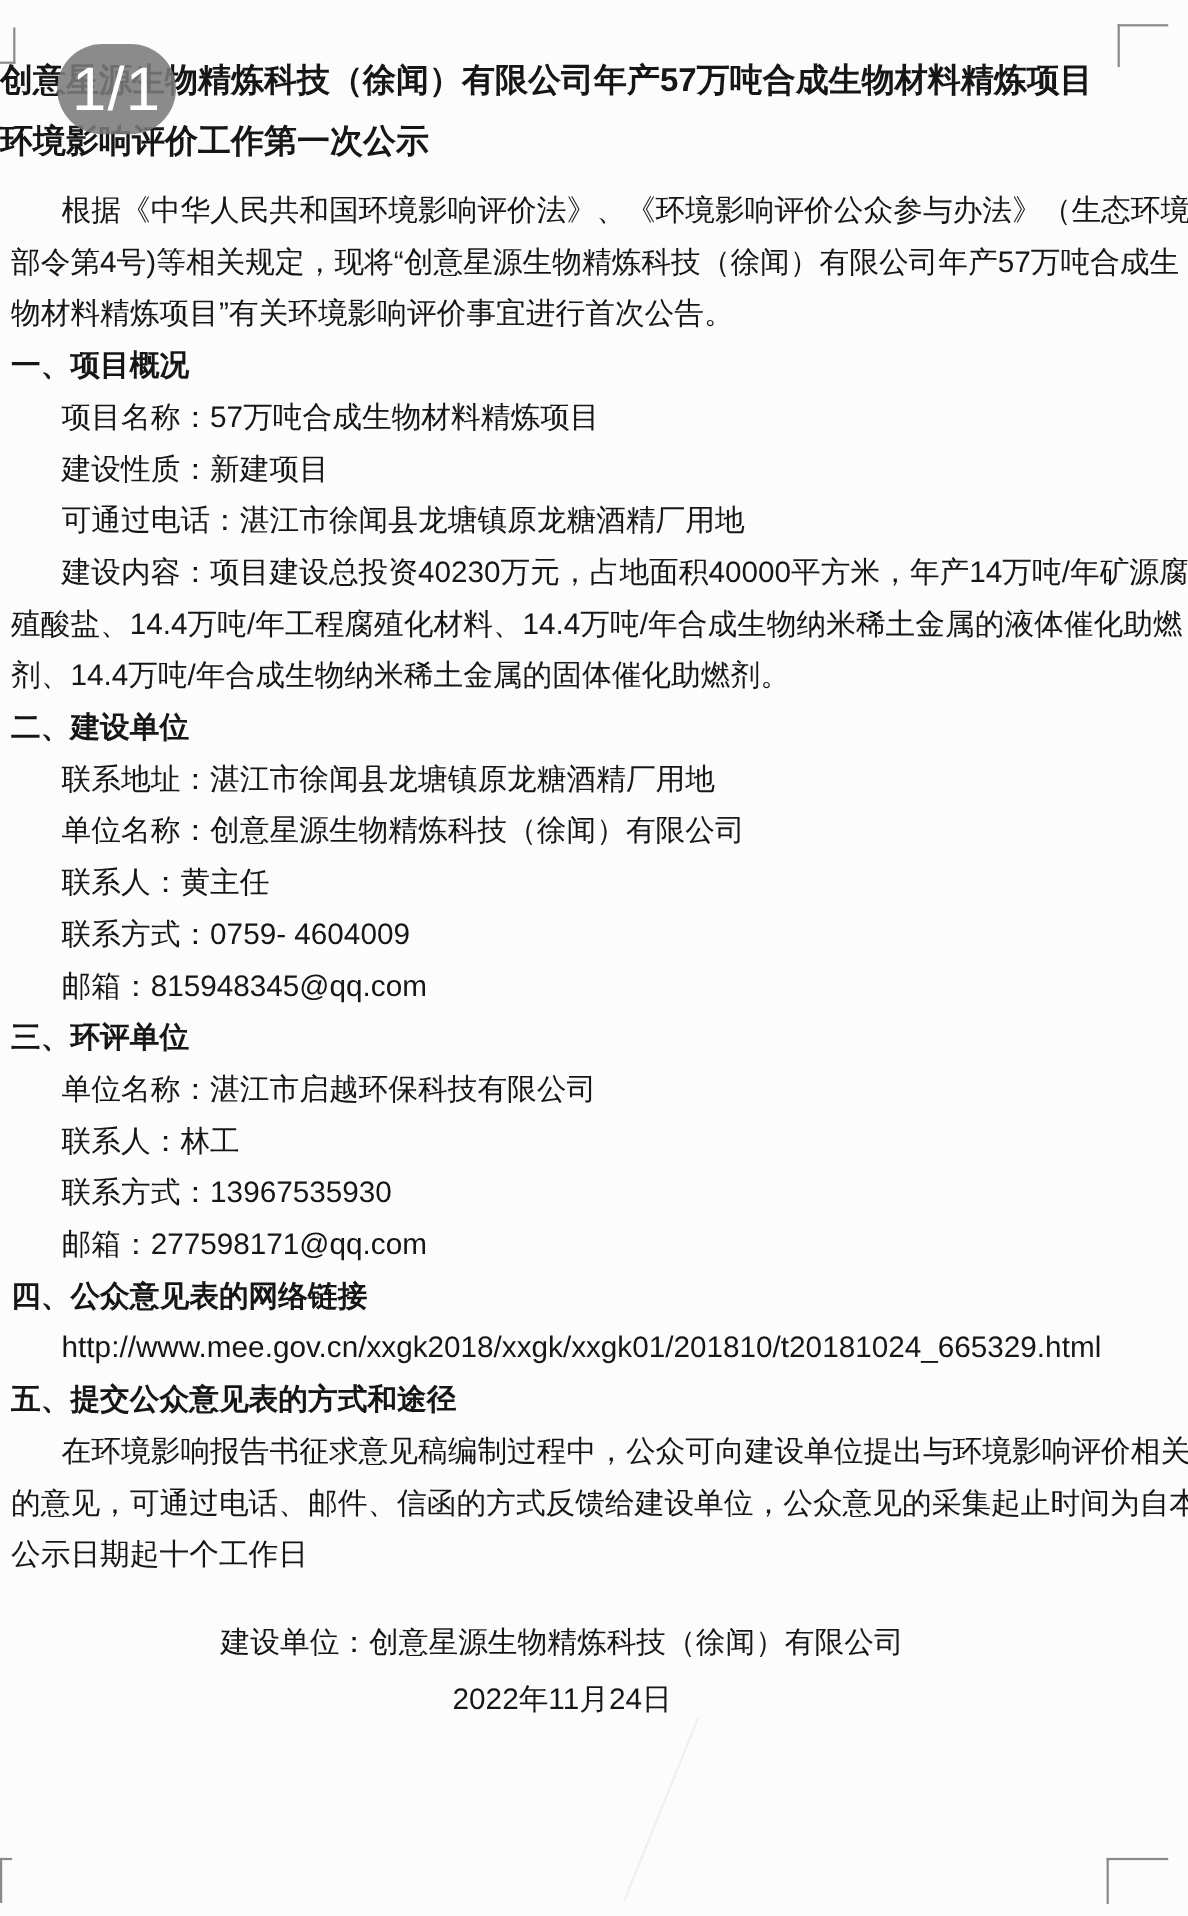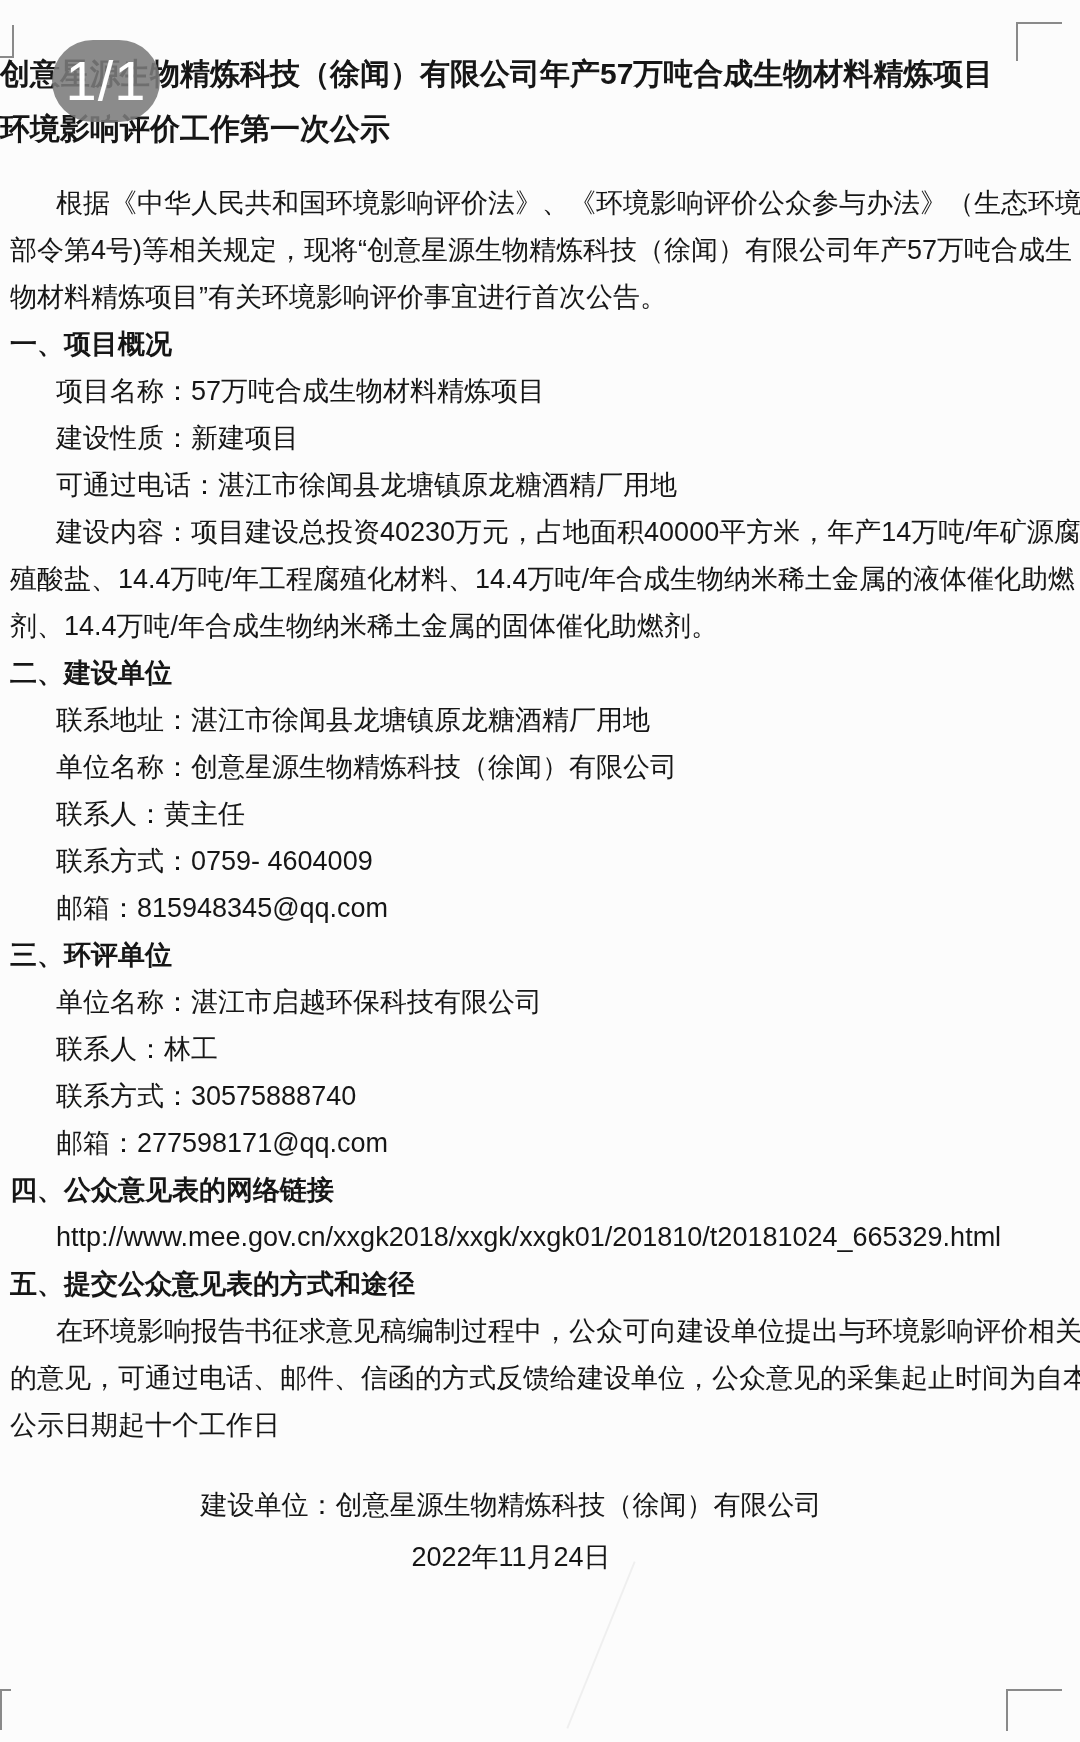--- a/index.html
+++ b/index.html
@@ -23,21 +23,21 @@
   .badge {
     position:absolute; left:52px; top:40px;
     width:108px; height:82px; border-radius:41px;
     background:rgba(123,123,123,0.88);
     color:#ffffff; font-size:56px; line-height:82px; letter-spacing:1px;
     text-align:center; z-index:5; font-weight:400;
   }
 
   .title { padding-top:46px; font-weight:700; font-size:30px; line-height:55px; white-space:nowrap; }
 
-  .content { margin-top:24px; padding:0 10px; font-size:27px; line-height:47px; }
+  .content { margin-top:12px; padding:0 10px; font-size:27px; line-height:47px; }
   .ln   { white-space:nowrap; }
   .ind  { padding-left:46px; }
   .head { font-weight:700; }
 
   .footer { margin-top:30px; padding-right:58px; text-align:center; font-size:27px; line-height:52px; white-space:nowrap; }
 </style>
 </head>
 <body>
 
 <div class="page">
@@ -71,21 +71,21 @@
     <div class="ln head">二、建设单位</div>
     <div class="ln ind">联系地址：湛江市徐闻县龙塘镇原龙糖酒精厂用地</div>
     <div class="ln ind">单位名称：创意星源生物精炼科技（徐闻）有限公司</div>
     <div class="ln ind">联系人：黄主任</div>
     <div class="ln ind">联系方式：0759- 4604009</div>
     <div class="ln ind">邮箱：815948345@qq.com</div>
 
     <div class="ln head">三、环评单位</div>
     <div class="ln ind">单位名称：湛江市启越环保科技有限公司</div>
     <div class="ln ind">联系人：林工</div>
-    <div class="ln ind">联系方式：30575888740</div>
+    <div class="ln ind">联系方式：13967535930</div>
     <div class="ln ind">邮箱：277598171@qq.com</div>
 
     <div class="ln head">四、公众意见表的网络链接</div>
     <div class="ln ind">http://www.mee.gov.cn/xxgk2018/xxgk/xxgk01/201810/t20181024_665329.html</div>
 
     <div class="ln head">五、提交公众意见表的方式和途径</div>
     <div class="ln ind">在环境影响报告书征求意见稿编制过程中，公众可向建设单位提出与环境影响评价相关</div>
     <div class="ln">的意见，可通过电话、邮件、信函的方式反馈给建设单位，公众意见的采集起止时间为自本</div>
     <div class="ln">公示日期起十个工作日</div>
   </div>

